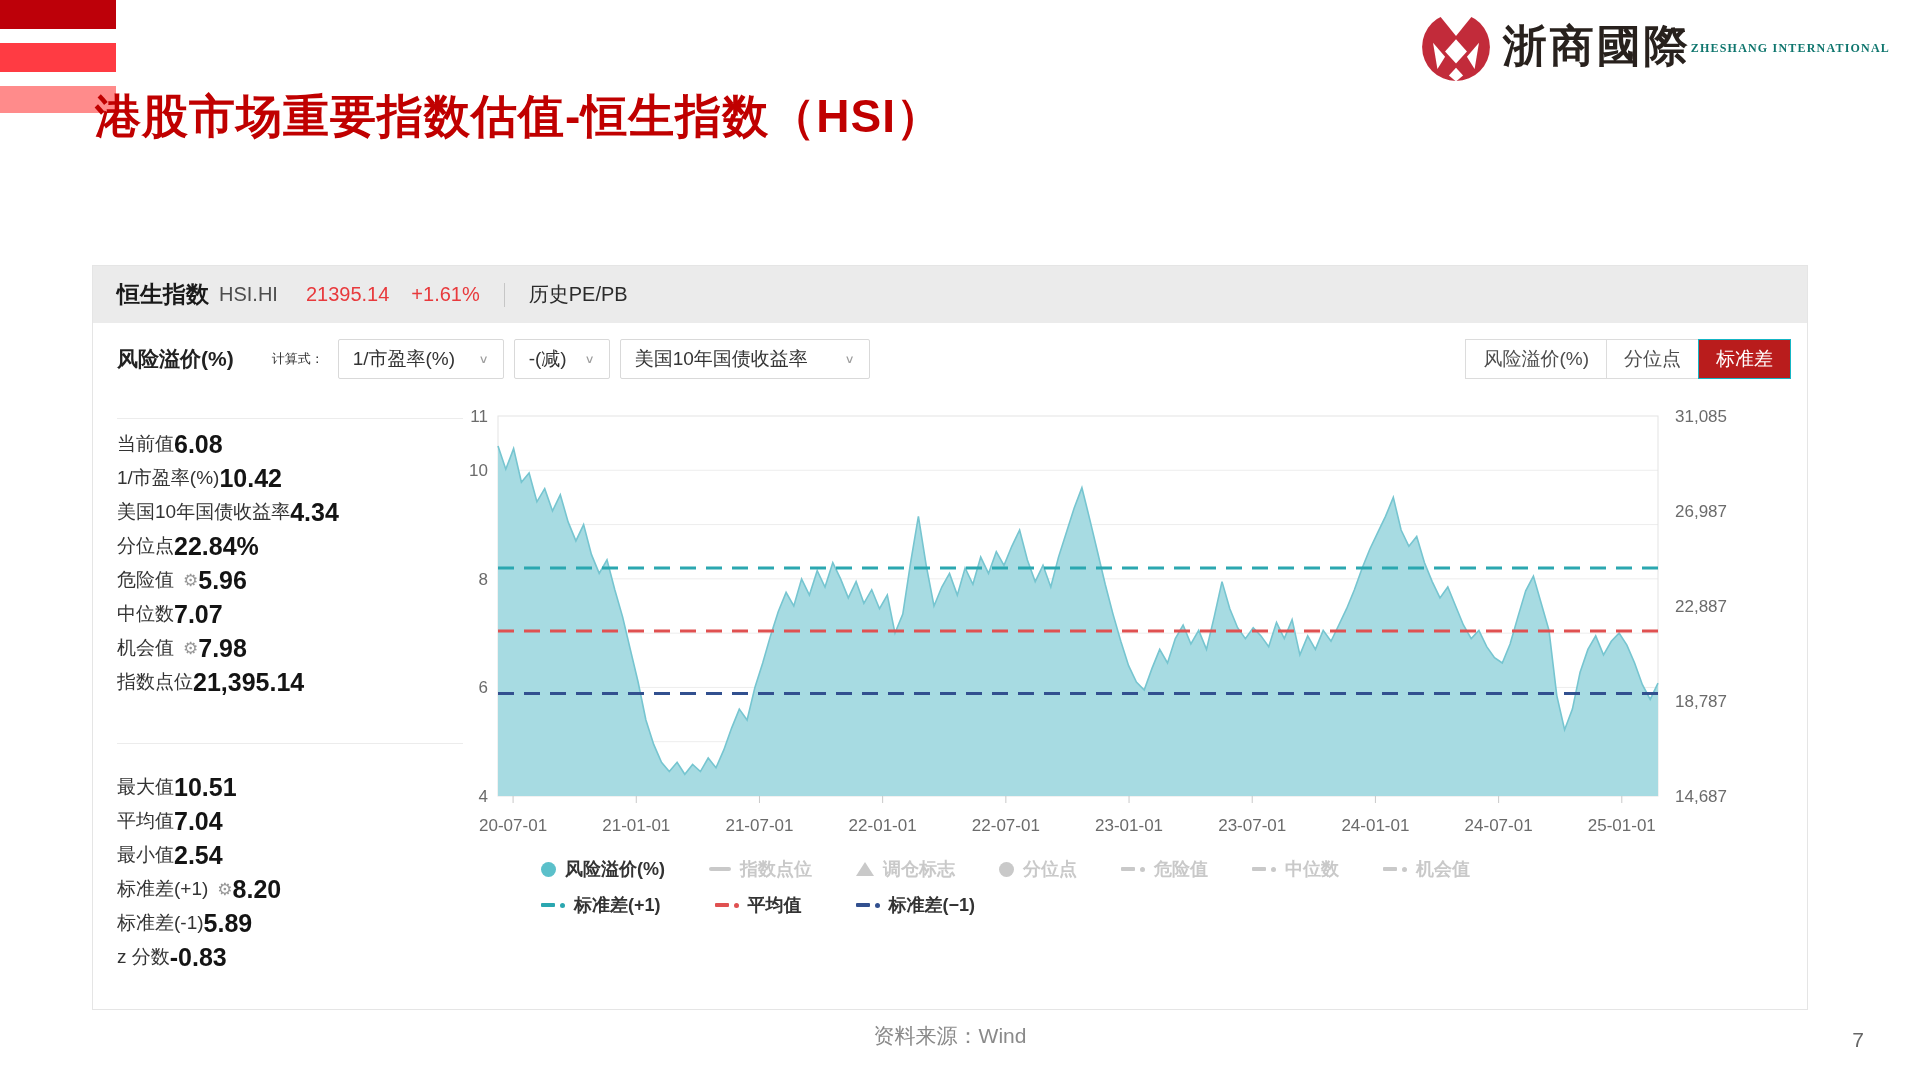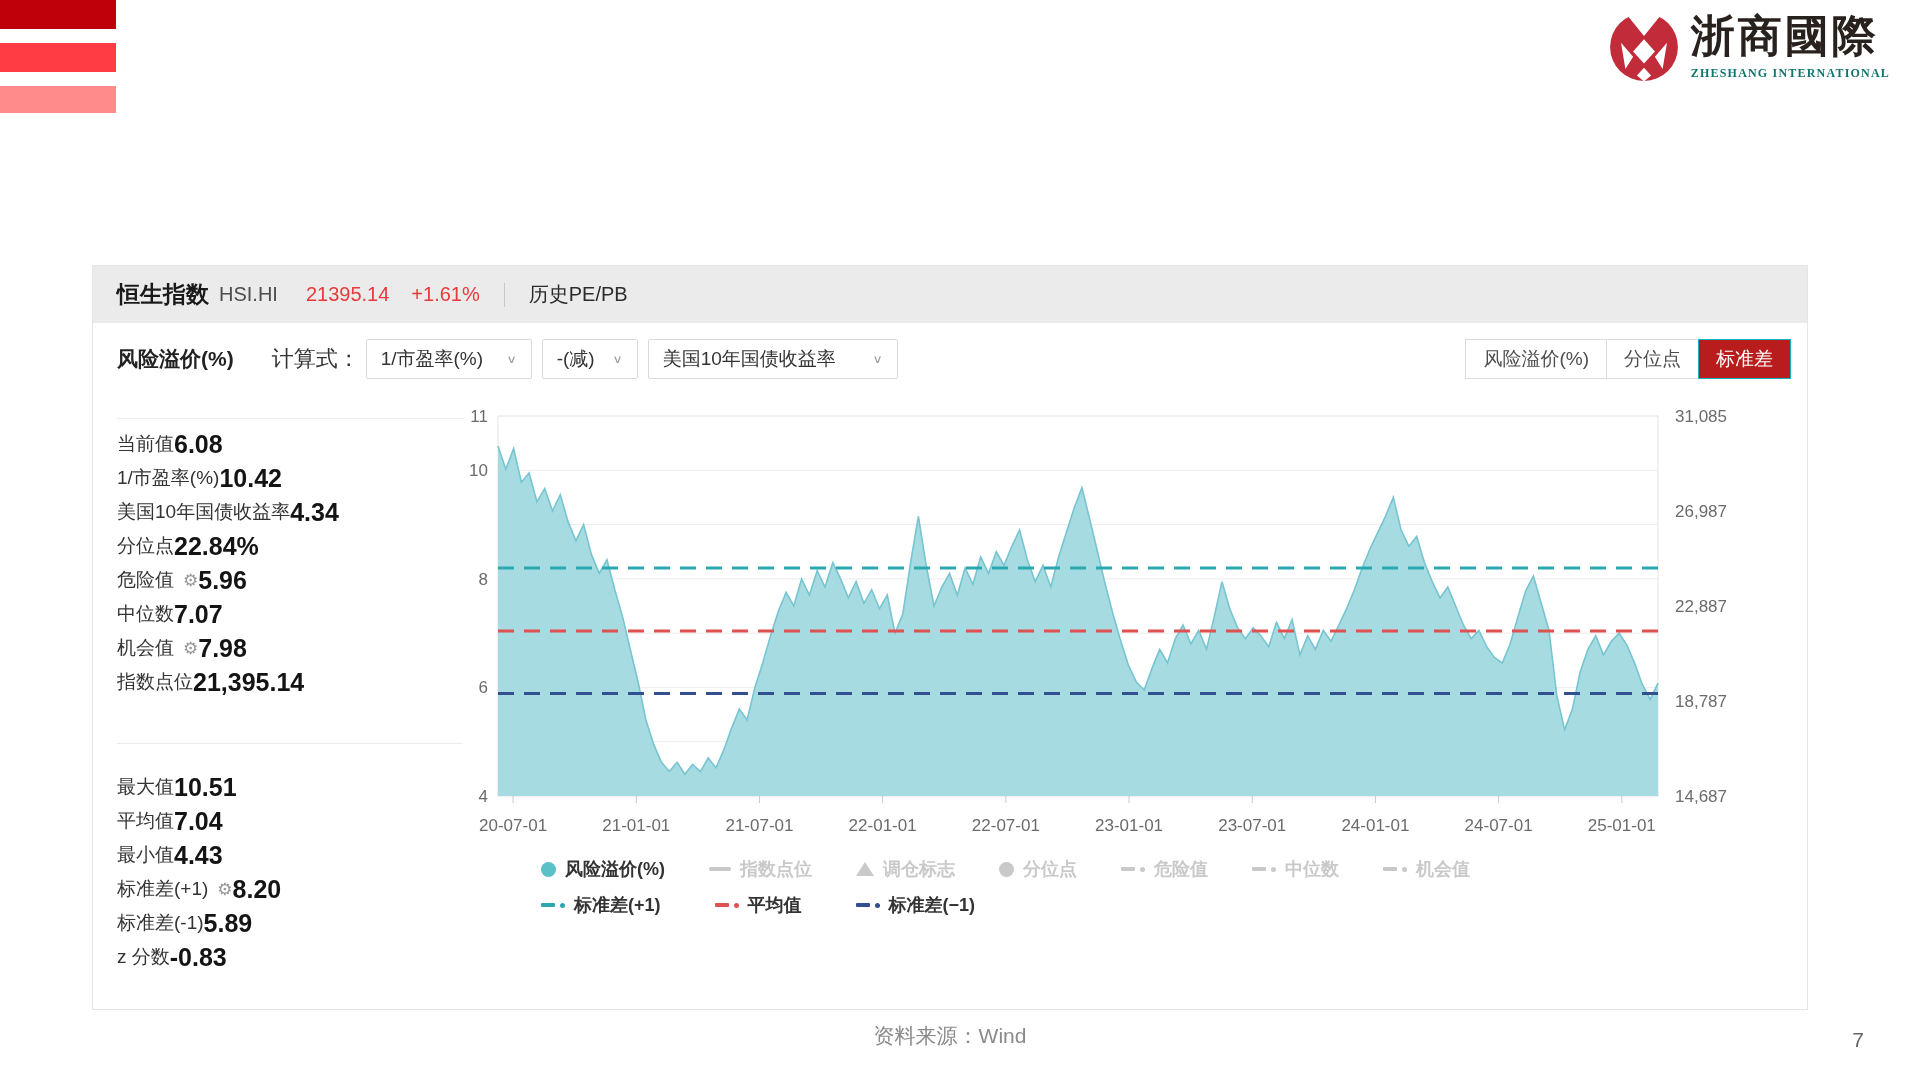--- a/index.html
+++ b/index.html
@@ -8,21 +8,21 @@
   .slide { position:absolute; inset:0; background:#fff; }
 
   
   .bar { position:absolute; left:0; width:116px; }
   .bar1 { top:0;  height:29px; background:#bd0009; }
   .bar2 { top:43px; height:29px; background:#ff3b43; }
   .bar3 { top:86px; height:27px; background:#ff8b8b; }
 
   
   .logo { position:absolute; top:12px; right:30px; display:flex; align-items:center; gap:12px; }
-  .logo-text { display:flex; flex-direction:column; align-items:flex-start; }
+  .logo-text { display:flex; flex-direction:row; align-items:center; }
   .logo-cn { font-family:"Liberation Serif", serif; font-size:44px; font-weight:bold;
              color:#28211d; letter-spacing:3px; line-height:1.1; white-space:nowrap; }
   .logo-en { font-family:"Liberation Serif", serif; font-size:12px; font-weight:bold;
              color:#0f766e; letter-spacing:1.2px; margin-top:4px; white-space:nowrap; }
 
   .title { position:absolute; left:95px; top:86px; font-size:46px; font-weight:900;
            color:#c00000; letter-spacing:1px; white-space:nowrap; }
 
   
   .panel { position:absolute; left:92px; top:265px; width:1716px; height:745px;
@@ -32,21 +32,21 @@
   .idx-name  { font-size:23px; font-weight:bold; color:#1a1a1a; }
   .idx-code  { font-size:20px; color:#4d4d4d; margin-left:10px; }
   .idx-price { font-size:20px; color:#e8393c; margin-left:28px; }
   .idx-change{ font-size:20px; color:#e8393c; margin-left:22px; }
   .v-divider { width:1px; height:24px; background:#c6c6c6; margin:0 24px; }
   .tab-pepb  { font-size:20px; color:#2b2b2b; cursor:pointer; }
 
   .controls-row { position:absolute; top:72px; left:24px; right:16px; height:42px;
                   display:flex; align-items:center; }
   .metric-label { font-size:21px; font-weight:bold; color:#222; }
-  .formula-label{ font-size:22px; color:#333; margin-left:38px; margin-right:6px; }
+  .formula-label{ font-size:13px; color:#333; margin-left:38px; margin-right:14px; }
   .dropdown { height:40px; border:1px solid #d9d9d9; background:#fff; border-radius:2px;
               display:flex; align-items:center; justify-content:space-between;
               padding:0 14px; font-size:19px; color:#333; margin-right:10px; cursor:pointer; }
   .dd-1 { min-width:166px; } .dd-2 { min-width:96px; } .dd-3 { min-width:250px; }
   .chev { color:#9d9d9d; font-size:14px; margin-left:14px; transform:scaleY(.8); }
   .view-switch { margin-left:auto; display:flex; }
   .view-btn { height:40px; padding:0 17px; border:1px solid #dcdcdc; background:#fff;
               color:#4d4d4d; font-size:19px; display:flex; align-items:center;
               margin-left:-1px; cursor:pointer; white-space:nowrap; }
   .view-btn.active { background:#b91c1c; border-color:#15b5c5; color:#fff; }
@@ -99,20 +99,21 @@
       <path d="M11 28 L22 41 L15 52 Z" fill="#fff"></path>
       <path d="M53 28 L42 41 L49 52 Z" fill="#fff"></path>
       <path d="M32 51 L38.5 58 L32 63.5 L25.5 58 Z" fill="#fff"></path>
     </svg>
     <div class="logo-text">
       <div class="logo-cn">浙商國際</div>
       <div class="logo-en">ZHESHANG INTERNATIONAL</div>
     </div>
   </div>
 
+  <h1 class="title">港股市场重要指数估值-恒生指数（HSI）</h1>
 
   <div class="panel">
 
     <div class="panel-header">
       <span class="idx-name">恒生指数</span>
       <span class="idx-code">HSI.HI</span>
       <span class="idx-price">21395.14</span>
       <span class="idx-change">+1.61%</span>
       <span class="v-divider"></span>
       <span class="tab-pepb">历史PE/PB</span>
@@ -202,21 +203,21 @@
         <div class="stat-row">
           <span class="stat-label-wrap">
             <span>平均值</span>
           </span>
           <span class="stat-value">7.04</span>
         </div>
         <div class="stat-row">
           <span class="stat-label-wrap">
             <span>最小值</span>
           </span>
-          <span class="stat-value">4.43</span>
+          <span class="stat-value">2.54</span>
         </div>
         <div class="stat-row">
           <span class="stat-label-wrap">
             <span>标准差(+1)</span>
             <span class="gear">⚙</span>
           </span>
           <span class="stat-value">8.20</span>
         </div>
         <div class="stat-row">
           <span class="stat-label-wrap">

